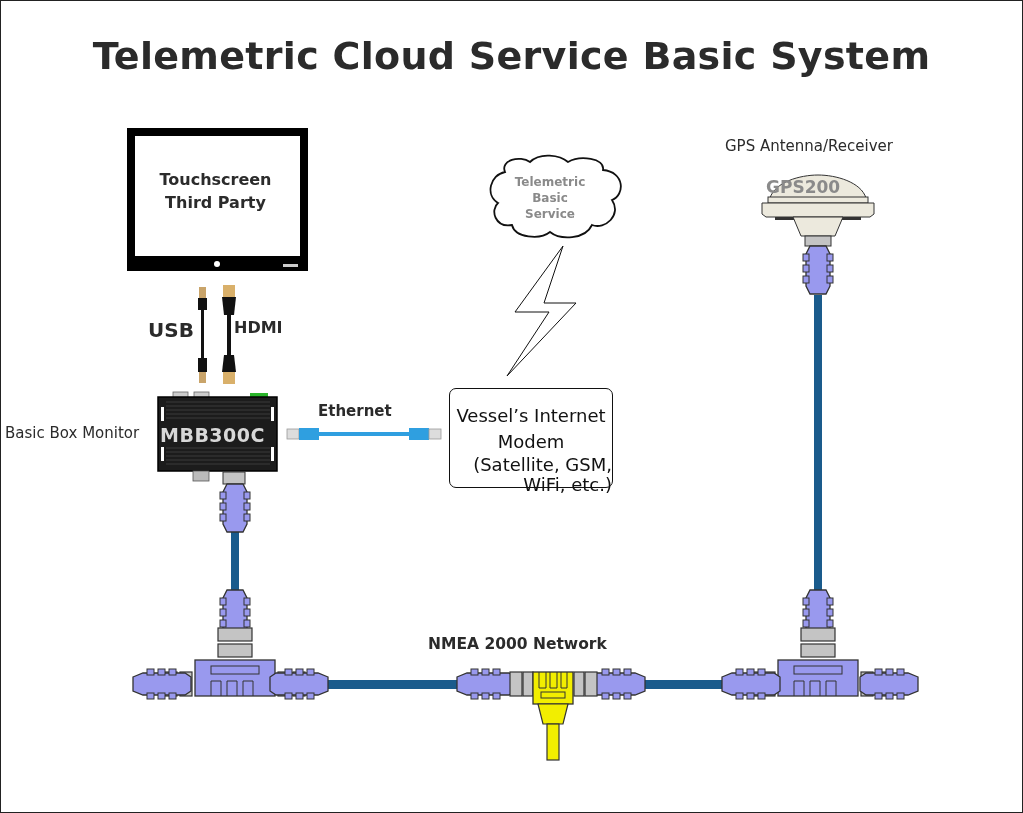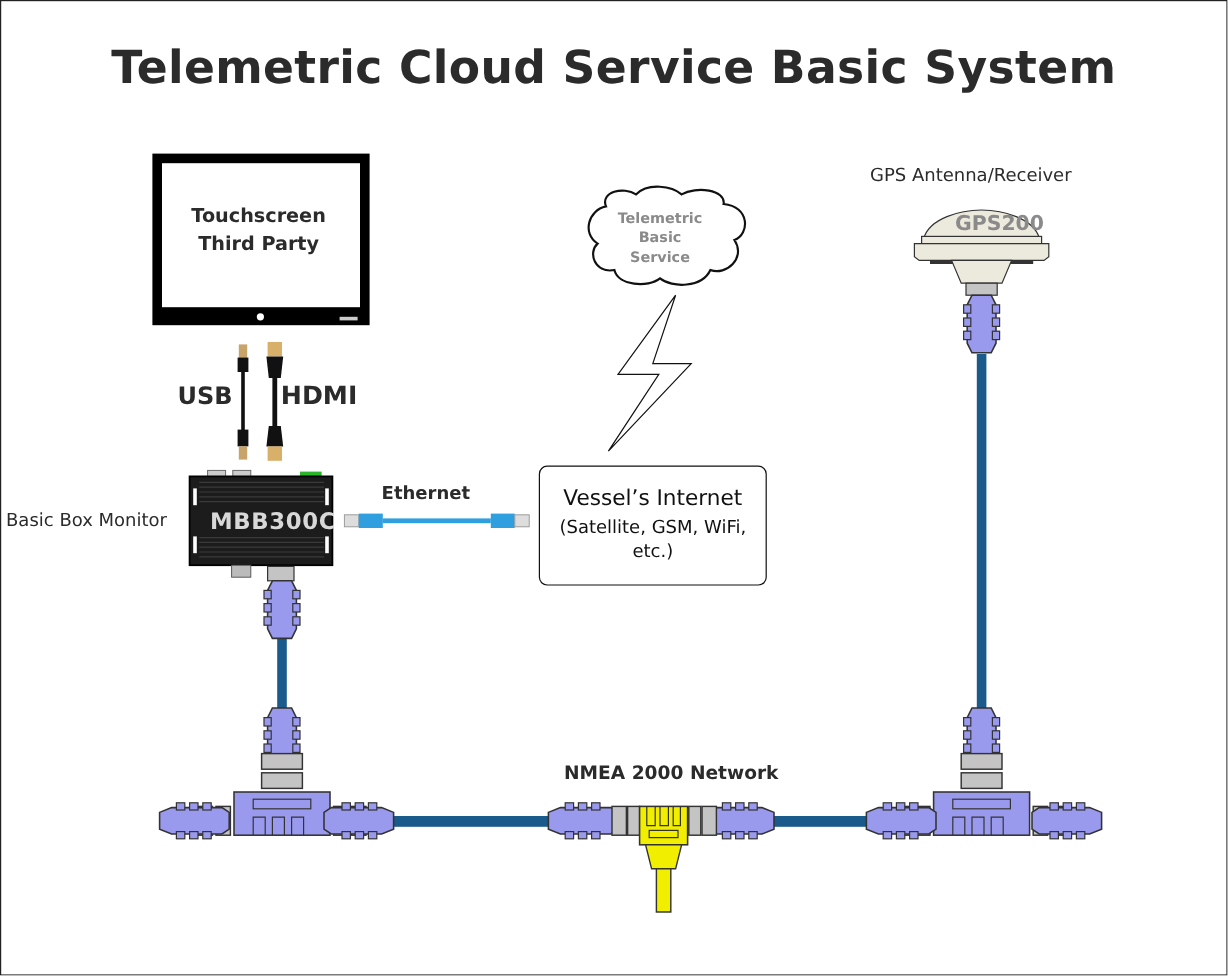--- a/index.html
+++ b/index.html
@@ -4,26 +4,26 @@
 <style>
   html,body{margin:0;padding:0;background:#fff;}
   body{width:1023px;height:813px;overflow:hidden;position:relative;font-family:"DejaVu Sans","Liberation Sans",sans-serif;}
   #frame{position:absolute;left:0;top:0;width:1021px;height:811px;border:1px solid #222;box-sizing:content-box;background:#fff;}
   #title{position:absolute;left:0;top:34px;width:1023px;text-align:center;font-family:"DejaVu Sans",sans-serif;font-weight:bold;font-size:38px;color:#2b2b2b;letter-spacing:0.3px;}
   .lbl{position:absolute;white-space:nowrap;color:#2b2b2b;}
   .bold{font-weight:bold;}
   #diagram{position:absolute;left:0;top:0;}
   #screen-text{position:absolute;left:133px;top:168px;width:165px;text-align:center;font-weight:bold;font-size:16px;line-height:23px;color:#2b2b2b;}
   #cloud-text{position:absolute;left:490px;top:174px;width:120px;text-align:center;font-weight:bold;font-size:12px;line-height:16px;color:#8a8a8a;}
-  #modem{position:absolute;left:449px;top:388px;width:190px;height:100px;border:1.5px solid #111;border-radius:7px;box-sizing:border-box;text-align:center;font-family:"DejaVu Sans",sans-serif;color:#111;}
+  #modem{position:absolute;left:449px;top:388px;width:164px;height:100px;border:1.5px solid #111;border-radius:7px;box-sizing:border-box;text-align:center;font-family:"DejaVu Sans",sans-serif;color:#111;}
   #modem .l1{font-size:18px;margin-top:14px;line-height:26px;}
   #modem .l2{font-size:18px;line-height:26px;}
-  #modem .l3{font-size:15px;line-height:20px;}
-  #mbb-text{position:absolute;left:160px;top:424px;width:120px;text-align:right;font-weight:bold;font-size:19px;color:#d8d8d8;letter-spacing:0.5px;}
-  #gps-text{position:absolute;left:766px;top:177px;width:104px;text-align:right;font-weight:bold;font-size:17px;color:#8a8a8a;}
+  #modem .l3{font-size:18px;line-height:20px;text-align:right;}
+  #mbb-text{position:absolute;left:160px;top:424px;width:120px;text-align:left;font-weight:bold;font-size:19px;color:#d8d8d8;letter-spacing:0.5px;}
+  #gps-text{position:absolute;left:766px;top:177px;width:104px;text-align:left;font-weight:bold;font-size:17px;color:#8a8a8a;}
 </style>
 </head>
 <body>
 
 <div id="frame"></div>
 
 <div id="title">Telemetric Cloud Service Basic System</div>
 
 <svg id="diagram" width="1023" height="813">
   <defs>
@@ -179,34 +179,35 @@
       </g>
   </g>
 </svg>
 
 <div id="screen-text">
   <div>Touchscreen</div>
   <div>Third Party</div>
 </div>
 
 <div class="lbl bold" style="left:148px;top:318px;font-size:20px;">USB</div>
-<div class="lbl bold" style="left:234px;top:318px;font-size:21px;">HDMI</div>
+<div class="lbl bold" style="left:234px;top:318px;font-size:16px;">HDMI</div>
 
 <div class="lbl" style="left:5px;top:424px;font-size:15px;">Basic Box Monitor</div>
 <div id="mbb-text">MBB300C</div>
 
 <div class="lbl bold" style="left:318px;top:402px;font-size:15px;">Ethernet</div>
 
 <div id="cloud-text">
   <div>Telemetric</div>
   <div>Basic</div>
   <div>Service</div>
 </div>
 
 <div id="modem">
   <div class="l1">Vessel’s Internet</div>
+  <div class="l2">Modem</div>
   <div class="l3">(Satellite, GSM, WiFi, etc.)</div>
 </div>
 
 <div class="lbl" style="left:725px;top:137px;font-size:15px;text-align:right;">GPS Antenna/Receiver</div>
 <div id="gps-text">GPS200</div>
 
-<div class="lbl bold" style="left:470px;top:635px;font-size:15.5px;">NMEA 2000 Network</div>
+<div class="lbl bold" style="left:428px;top:635px;font-size:15.5px;">NMEA 2000 Network</div>
 
 </body></html>

